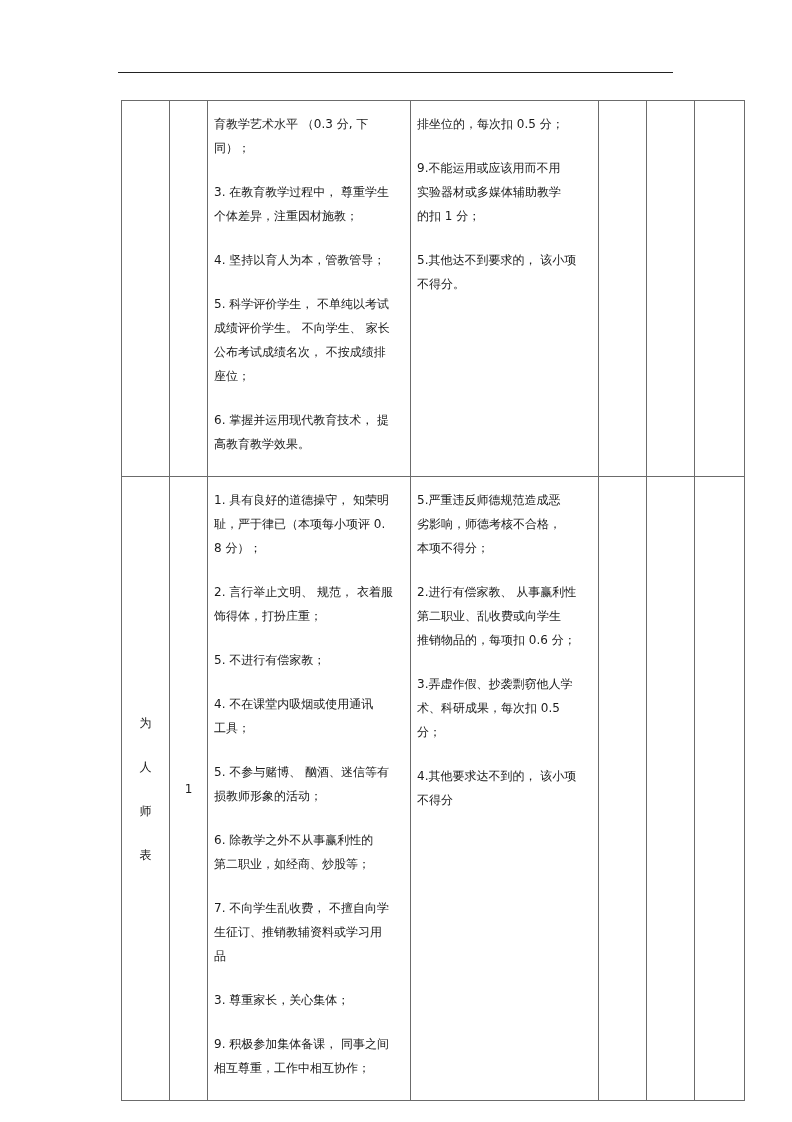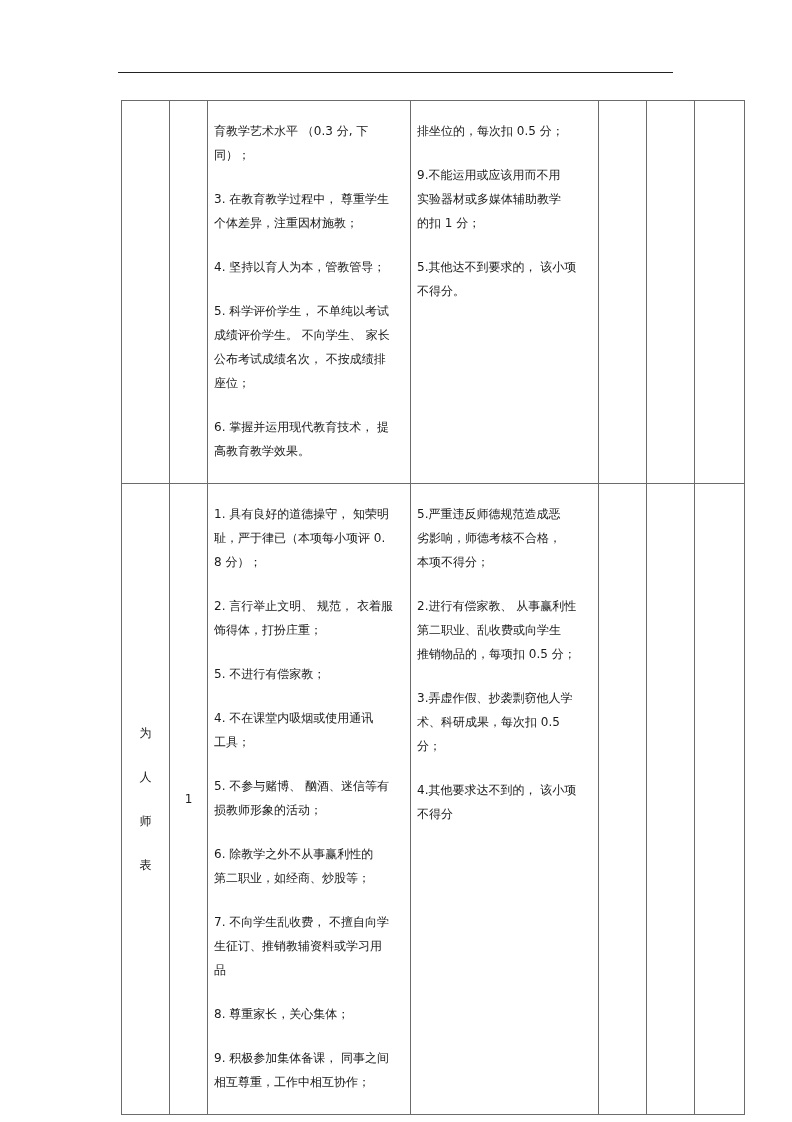--- a/index.html
+++ b/index.html
@@ -5,21 +5,21 @@
   html, body { margin: 0; padding: 0; background: #ffffff; }
   body { width: 792px; height: 1122px; position: relative; overflow: hidden;
          font-family: "DejaVu Sans", "Liberation Sans", sans-serif; color: #1a1a1a; }
   .header-rule { position: absolute; left: 118px; top: 72px; width: 555px; height: 1px; background: #222; }
   table.grid { position: absolute; left: 121px; top: 100px; border-collapse: collapse; table-layout: fixed; }
   table.grid td { border: 1.3px solid #6b6b6b; vertical-align: top; padding: 0; }
   col.c1 { width: 48px; } col.c2 { width: 38px; } col.c3 { width: 203px; }
   col.c4 { width: 188px; } col.c5 { width: 48px; } col.c6 { width: 48px; } col.c7 { width: 50px; }
   tr.r1 { height: 316px; } tr.r2 { height: 607px; }
   .cell-text { padding: 2px 6px 0 6px; font-size: 12px; line-height: 24px; }
-  .para { margin: 16px 0 20px 0; }
+  .para { margin: 9px 0 20px 0; }
   .para span { display: block; }
   .cat { text-align: center; vertical-align: middle !important; font-size: 12px; }
   .cat span { display: block; line-height: 44px; }
   .num { text-align: center; vertical-align: middle !important; font-size: 12px; }
 </style>
 </head>
 <body>
 
 <div class="header-rule"></div>
 
@@ -115,39 +115,39 @@
           <div class="para">
             <span>6. 除教学之外不从事赢利性的</span>
             <span>第二职业，如经商、炒股等；</span>
           </div>
           <div class="para">
             <span>7. 不向学生乱收费，   不擅自向学</span>
             <span>生征订、推销教辅资料或学习用</span>
             <span>品</span>
           </div>
           <div class="para">
-            <span>8. 尊重家长，关心集体；</span>
+            <span>3. 尊重家长，关心集体；</span>
           </div>
           <div class="para">
             <span>9. 积极参加集体备课，   同事之间</span>
             <span>相互尊重，工作中相互协作；</span>
           </div>
         </div>
       </td>
       <td>
         <div class="cell-text">
           <div class="para">
             <span>5.严重违反师德规范造成恶</span>
             <span>劣影响，师德考核不合格，</span>
             <span>本项不得分；</span>
           </div>
           <div class="para">
             <span>2.进行有偿家教、 从事赢利性</span>
             <span>第二职业、乱收费或向学生</span>
-            <span>推销物品的，每项扣    0.5 分；</span>
+            <span>推销物品的，每项扣    0.6 分；</span>
           </div>
           <div class="para">
             <span>3.弄虚作假、抄袭剽窃他人学</span>
             <span>术、科研成果，每次扣     0.5</span>
             <span>分；</span>
           </div>
           <div class="para">
             <span>4.其他要求达不到的，   该小项</span>
             <span>不得分</span>
           </div>

